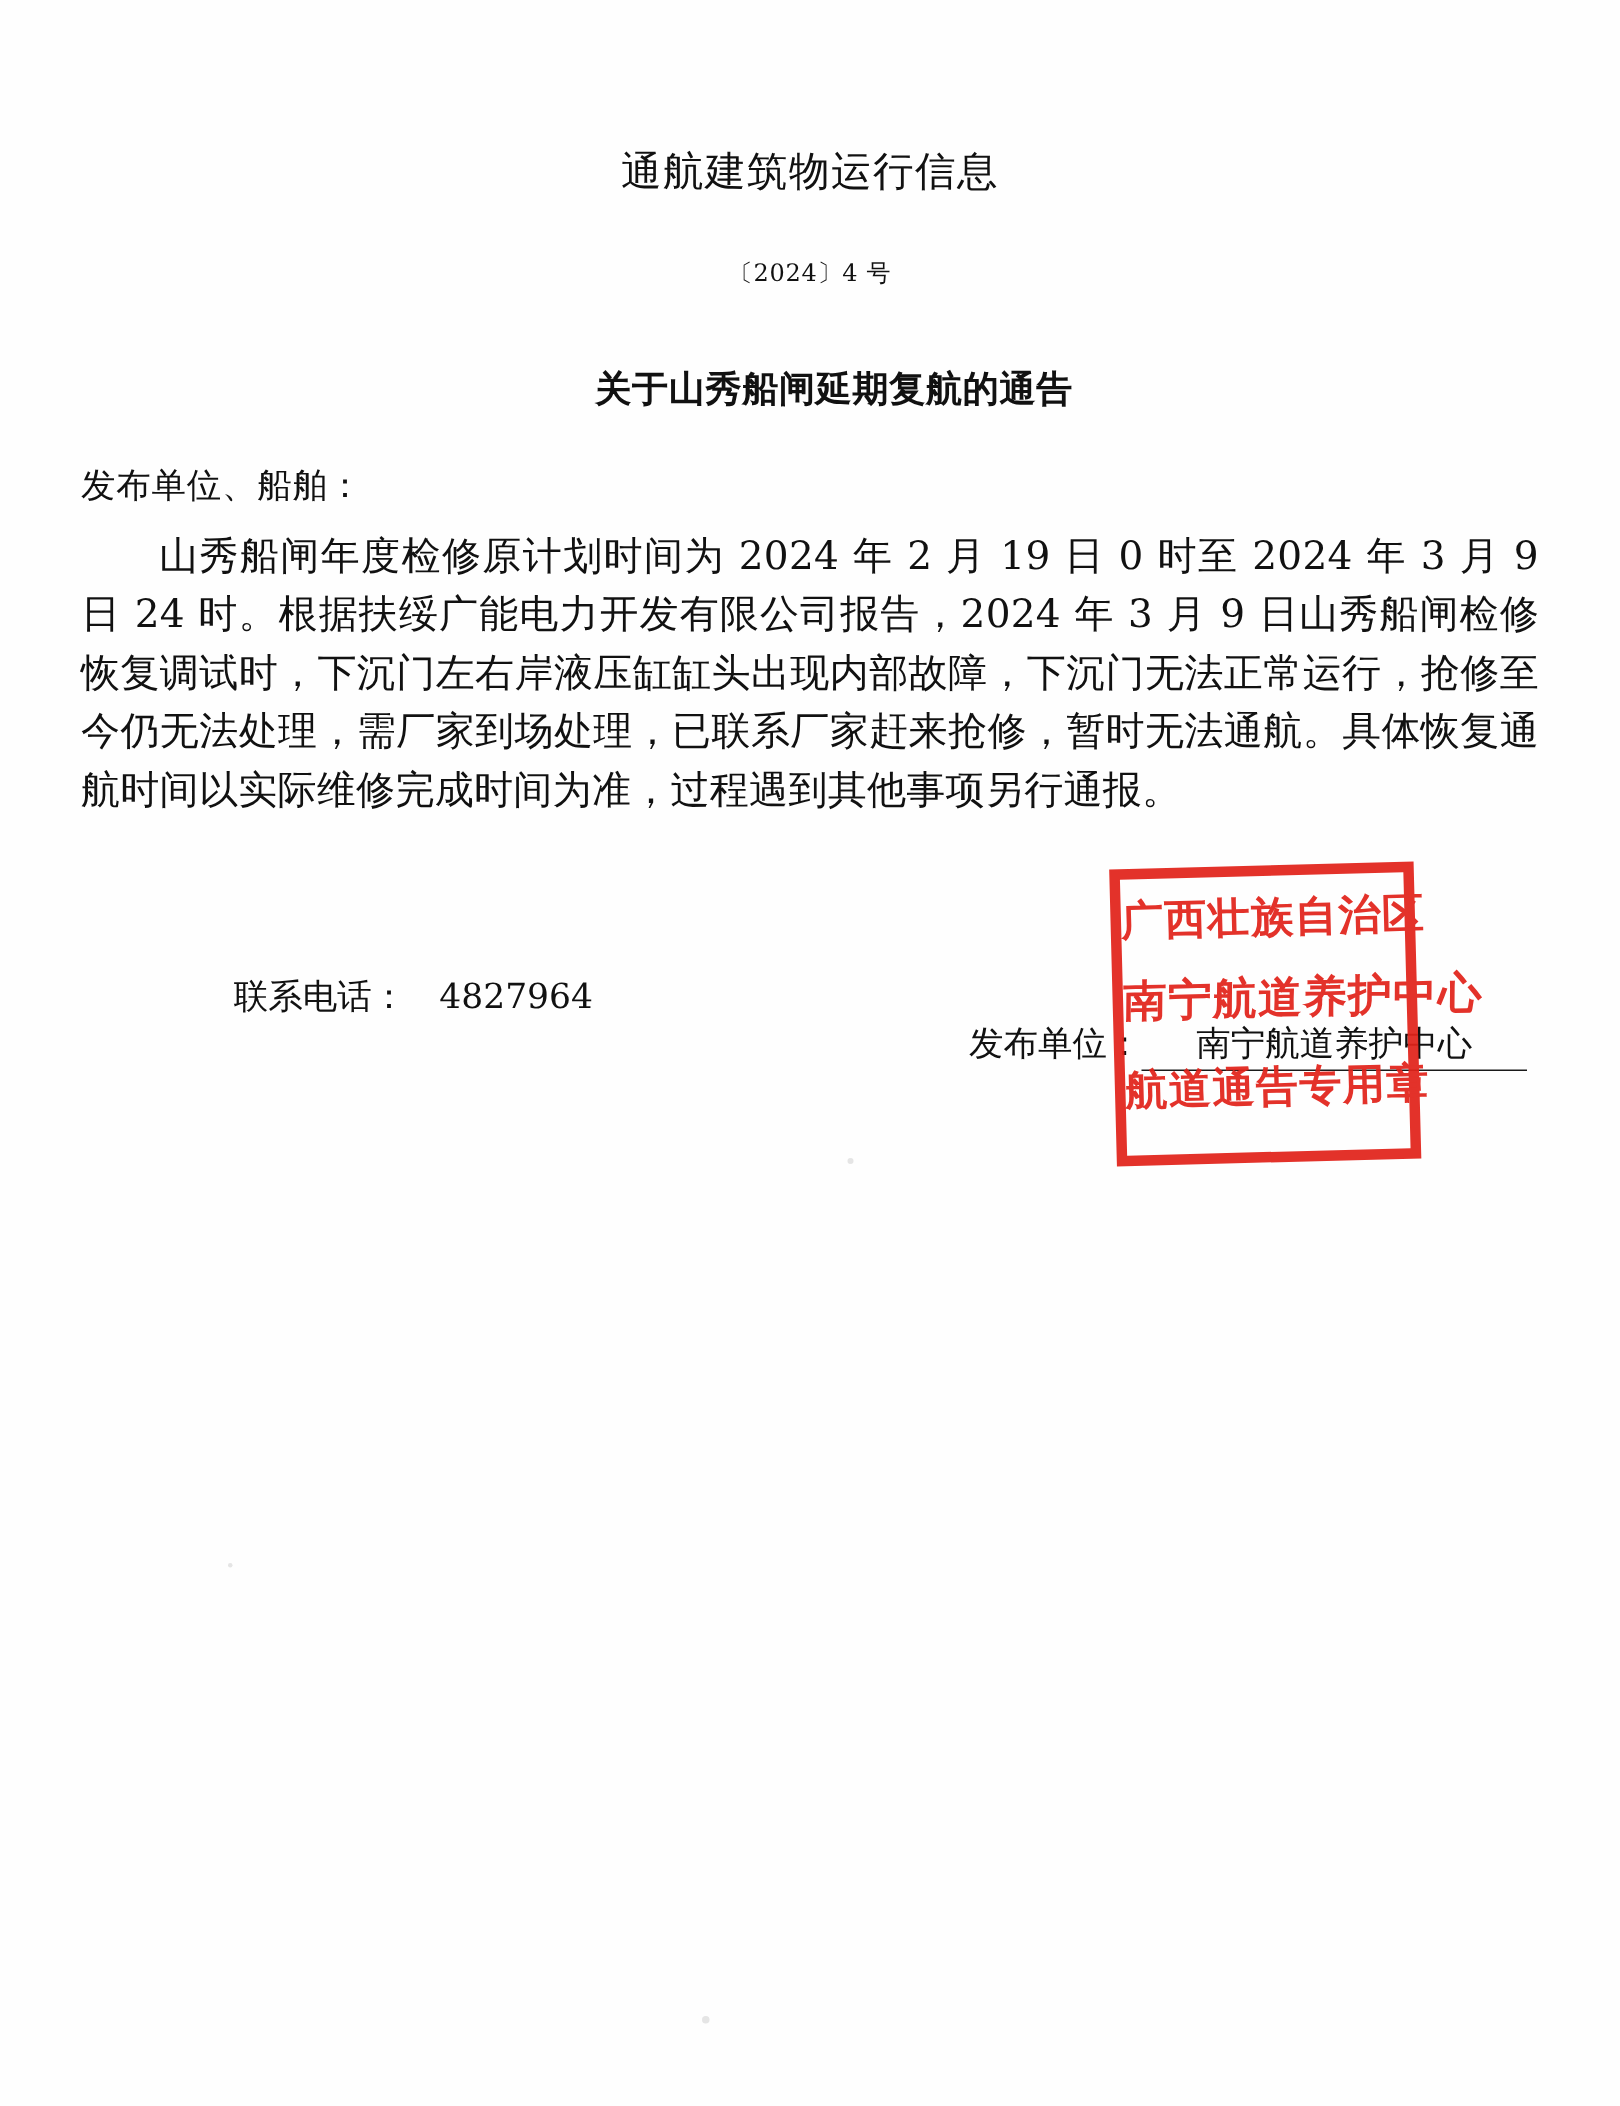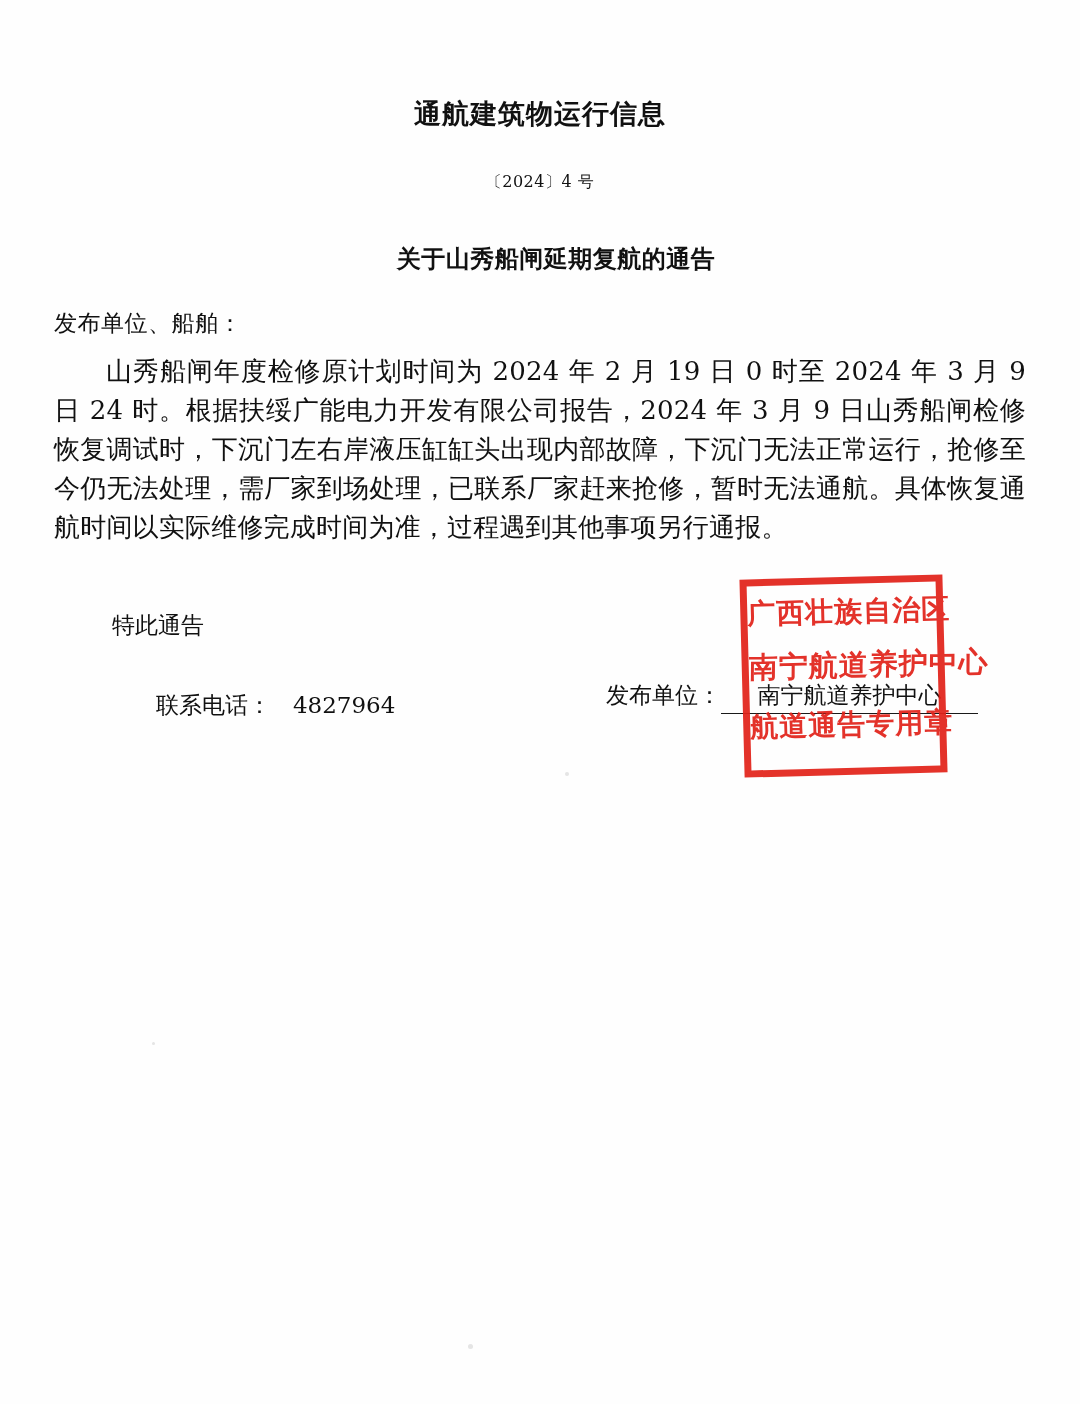--- a/index.html
+++ b/index.html
@@ -25,21 +25,21 @@
     background: #fefefe;
   }
 
   .doc-title {
     position: absolute;
     top: 96px;
     left: 0;
     width: 1080px;
     text-align: center;
     font-size: 27px;
-    font-weight: bold;
+    font-weight: normal;
     letter-spacing: 1px;
     font-family: "DejaVu Sans", "Liberation Sans", sans-serif;
   }
 
   .doc-number {
     position: absolute;
     top: 172px;
     left: 0;
     width: 1080px;
     text-align: center;
@@ -97,21 +97,21 @@
   }
 
   .issuer-row {
     position: absolute;
     top: 680px;
     left: 606px;
     font-size: 23px;
     display: flex;
     align-items: baseline;
   }
-  .issuer-label { white-space: nowrap; }
+  .issuer-label { white-space: nowrap; margin-left: 40px; }
   .issuer-name {
     display: inline-block;
     min-width: 245px;
     border-bottom: 1.6px solid #1a1a1a;
     text-align: center;
     padding: 0 6px 2px 6px;
     white-space: nowrap;
   }
 
   .issue-date {
@@ -171,21 +171,20 @@
 
   <div class="doc-number">〔2024〕4 号</div>
 
   <div class="doc-subject">关于山秀船闸延期复航的通告</div>
 
   <div class="salutation">发布单位、船舶：</div>
 
   <div class="body-text">山秀船闸年度检修原计划时间为 2024 年 2 月 19 日 0 时至 2024 年 3 月 9 日 24 时。根据扶绥广能电力开发有限公司报告，2024 年 3 月 9 日山秀船闸检修恢复调试时，下沉门左右岸液压缸缸头出现内部故障，下沉门无法正常运行，抢修至今仍无法处理，需厂家到场处理，已联系厂家赶来抢修，暂时无法通航。具体恢复通航时间以实际维修完成时间为准，过程遇到其他事项另行通报。</div>
 
   <div class="closing-block">
-    <div class="closing-line">特此通告</div>
     <div class="closing-line">
       <span>联系电话：</span><span class="contact-value">4827964</span>
     </div>
   </div>
 
   <div class="issuer-row">
     <span class="issuer-label">发布单位：</span>
     <span class="issuer-name">南宁航道养护中心</span>
   </div>
 

